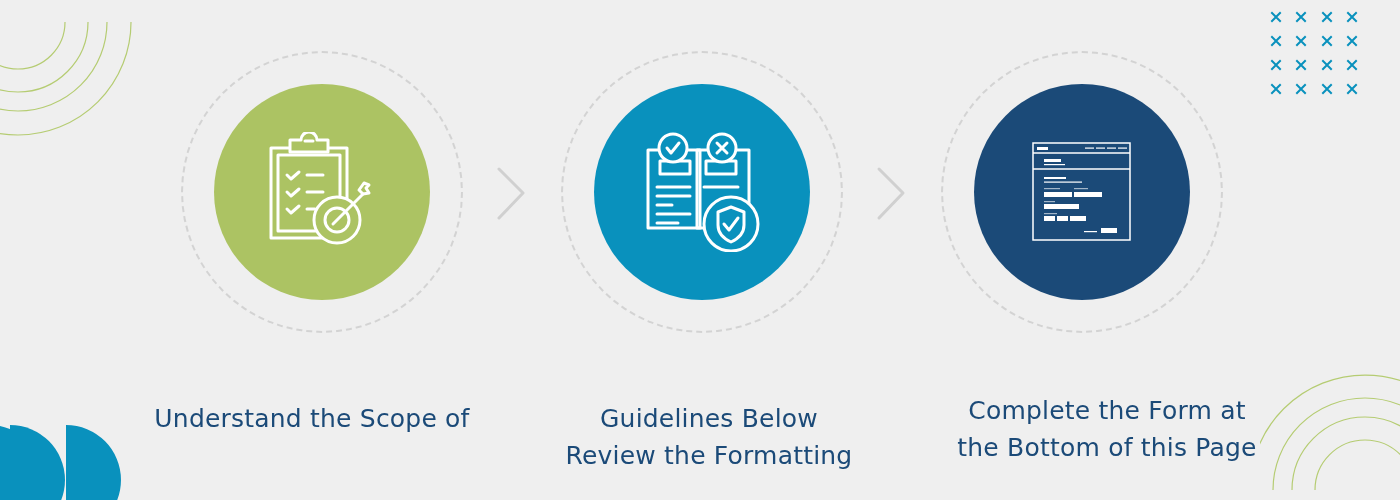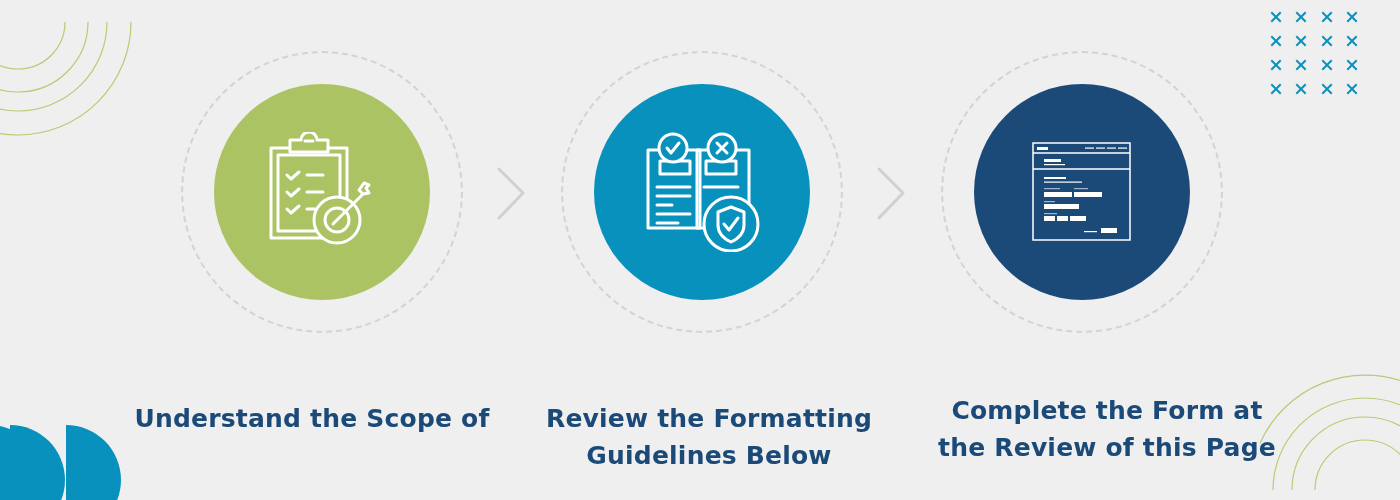--- a/index.html
+++ b/index.html
@@ -13,21 +13,21 @@
     position: absolute; width: 282px; height: 282px;
     border-radius: 50%; border: 2px dashed #d3d3d3; box-sizing: border-box;
   }
   .step-disc {
     position: absolute; width: 216px; height: 216px; border-radius: 50%;
     display: flex; align-items: center; justify-content: center;
   }
   .chevron { position: absolute; }
   .step-label {
     position: absolute; width: 400px; text-align: center;
-    color: #1b4a78; font-weight: bold; font-size: 25px; line-height: 37px;
+    color: #1b4a78; font-weight: normal; font-size: 25px; line-height: 37px;
     letter-spacing: 0.2px;
   }
 </style>
 </head>
 <body>
 
 <svg class="deco" style="left:0;top:0" width="140" height="140" viewBox="0 0 140 140">
   <g fill="none" stroke="#b5cc72" stroke-width="1.2">
     <path d="M65 22 A47 47 0 0 1 -29 22" transform="translate(0,0)"></path>
     <path d="M88 22 A70 70 0 0 1 -52 22"></path>
@@ -159,19 +159,19 @@
         <rect x="69" y="86" width="16" height="5"></rect>
       </g>
     </svg>
   </div>
 </div>
 
 <div class="step-label" style="left:112px;top:400px">
   <div>Understand the Scope of</div>
 </div>
 <div class="step-label" style="left:509px;top:400px">
+  <div>Guidelines Below</div>
   <div>Review the Formatting</div>
-  <div>Guidelines Below</div>
 </div>
 <div class="step-label" style="left:907px;top:392px">
   <div>Complete the Form at</div>
-  <div>the Review of this Page</div>
+  <div>the Bottom of this Page</div>
 </div>
 
 </body></html>

